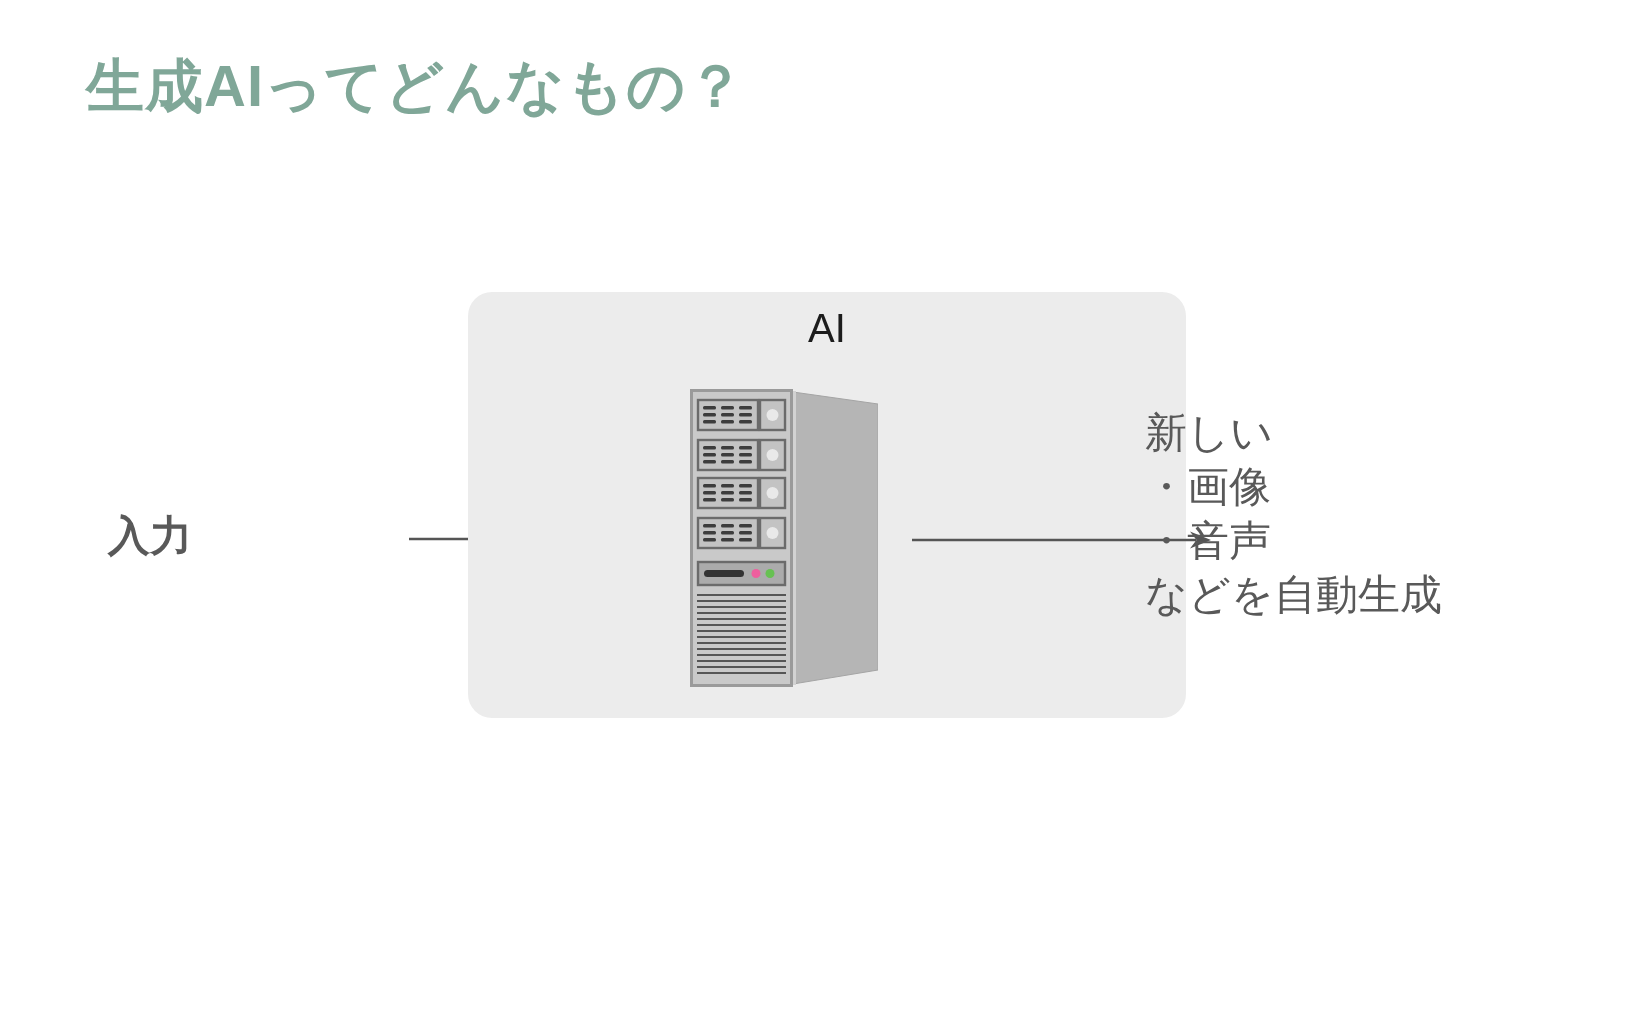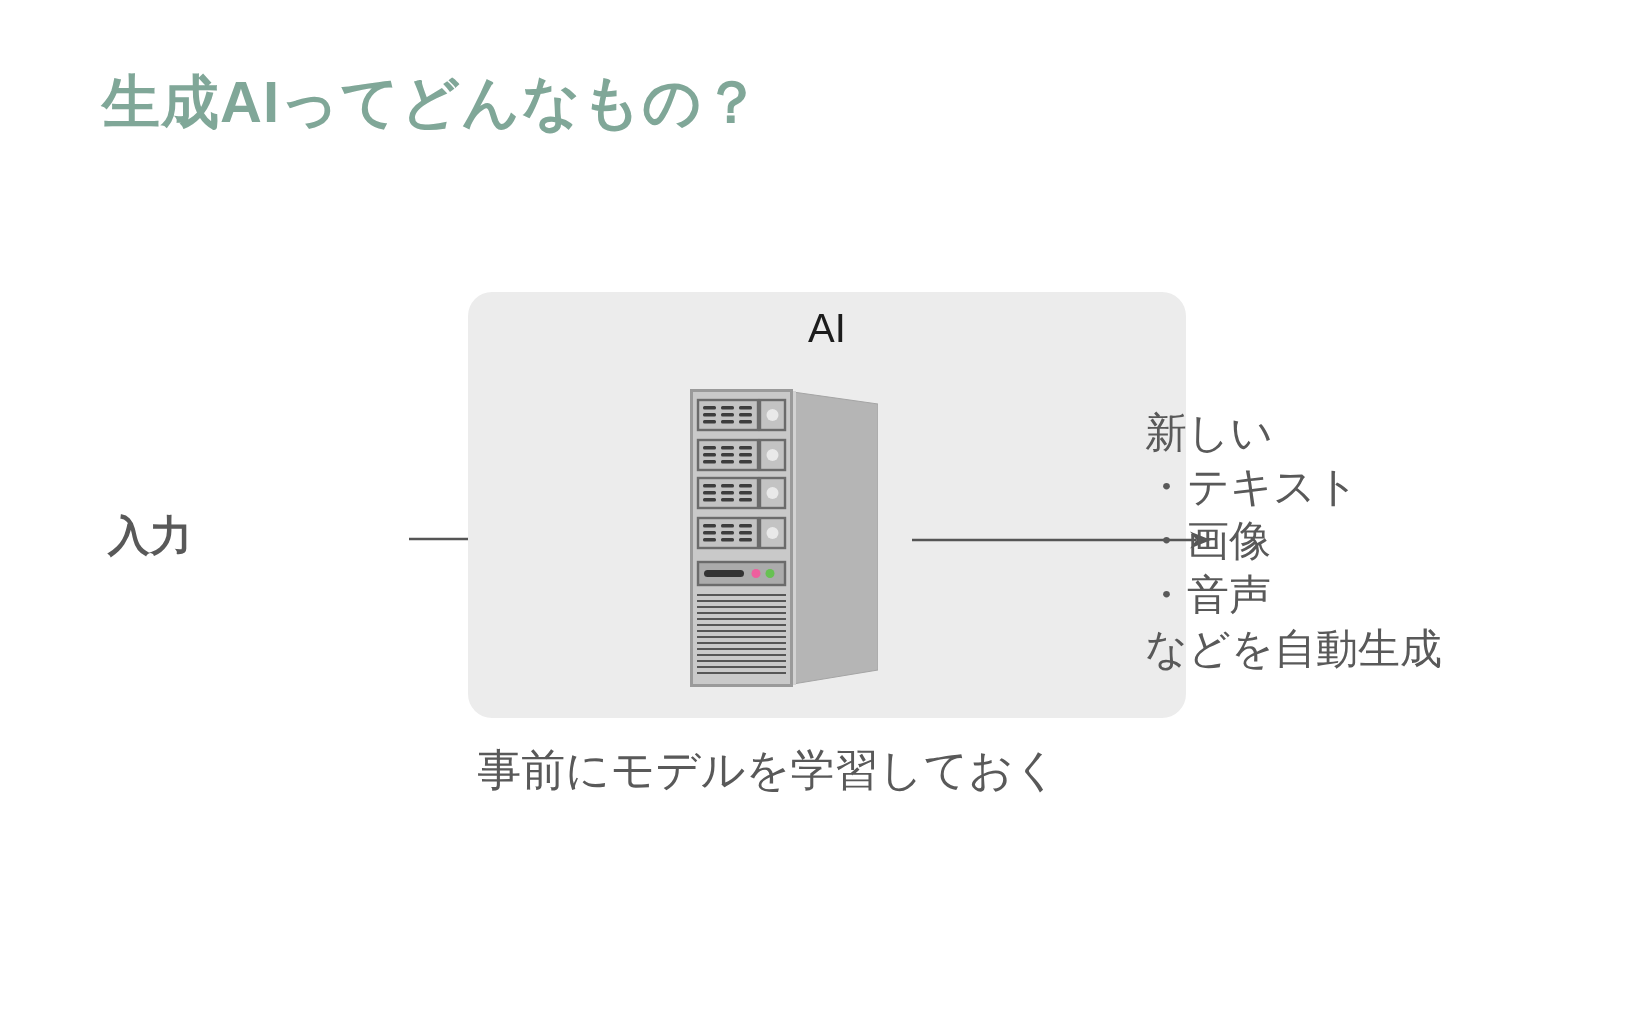--- a/index.html
+++ b/index.html
@@ -5,21 +5,21 @@
   html,body{margin:0;padding:0;background:#ffffff;}
   .slide{
     position:relative;
     width:1633px;height:1010px;
     background:#ffffff;
     overflow:hidden;
     font-family:"Liberation Sans","DejaVu Sans",sans-serif;
     color:var(--body-text,#595959);
   }
   .title{
-    position:absolute;left:86px;top:48px;margin:16px;
+    position:absolute;left:86px;top:48px;margin:0;
     font-size:58px;font-weight:bold;letter-spacing:1px;
     color:var(--title-green,#80A798);
   }
   .ai-box{
     position:absolute;left:468px;top:292px;width:718px;height:426px;
     background:var(--box-bg,#ECECEC);
     border-radius:24px;
   }
   .ai-label{
     position:absolute;left:0;top:12px;width:100%;
@@ -159,21 +159,19 @@
     </svg>
   </div>
 
   <svg class="arrow arrow-right" width="310" height="30">
     <line x1="4" y1="15" x2="288" y2="15"></line>
     <polygon class="head" points="303,15 282,6.5 288.5,15 282,23.5"></polygon>
   </svg>
 
   <div class="output-label">
     <div>新しい</div>
-    <div>・テキスト</div>
     <div>・画像</div>
     <div>・音声</div>
     <div>などを自動生成</div>
   </div>
 
-  <div class="caption">事前にモデルを学習しておく</div>
 
 </div>
 
 </body></html>

